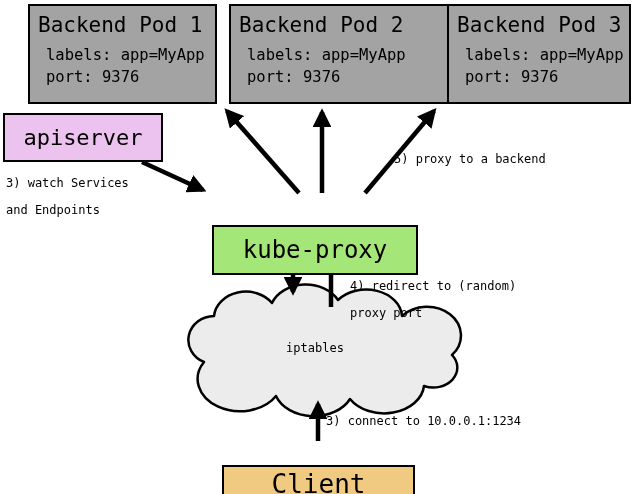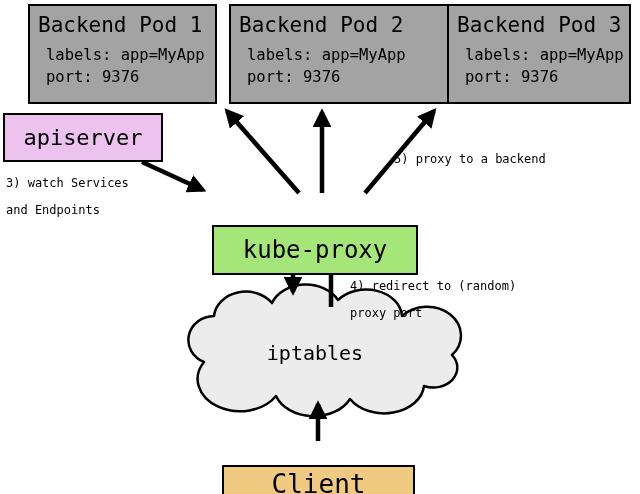--- a/index.html
+++ b/index.html
@@ -57,21 +57,21 @@
   }
   #note1{left:6px;top:170px;}
   #note2{left:58px;top:246px;}
   #note3{left:326px;top:408px;}
   #note4{left:350px;top:246px;margin-top:27px;}
   #note5{left:394px;top:146px;}
   #iptables-label{
     position:absolute;
     left:255px;top:341px;width:120px;
     text-align:center;
-    font-size:20px;
+    font-size:12px;
   }
   svg line{stroke:#000;stroke-width:4.5;}
 </style>
 </head>
 <body>
 
 <div class="stage">
 
   <svg class="layer" width="640" height="494" viewBox="0 0 640 494">
     <defs>
@@ -127,17 +127,18 @@
   </div>
 
   <div id="iptables-label">iptables</div>
 
   <div class="box centered" id="client">
     <span>Client</span>
   </div>
 
   <div class="note" id="note1">3) watch Services
 and Endpoints</div>
+  <div class="note" id="note3">3) connect to 10.0.0.1:1234</div>
   <div class="note" id="note4">4) redirect to (random)
 proxy port</div>
   <div class="note" id="note5">5) proxy to a backend</div>
 
 </div>
 
 </body></html>

